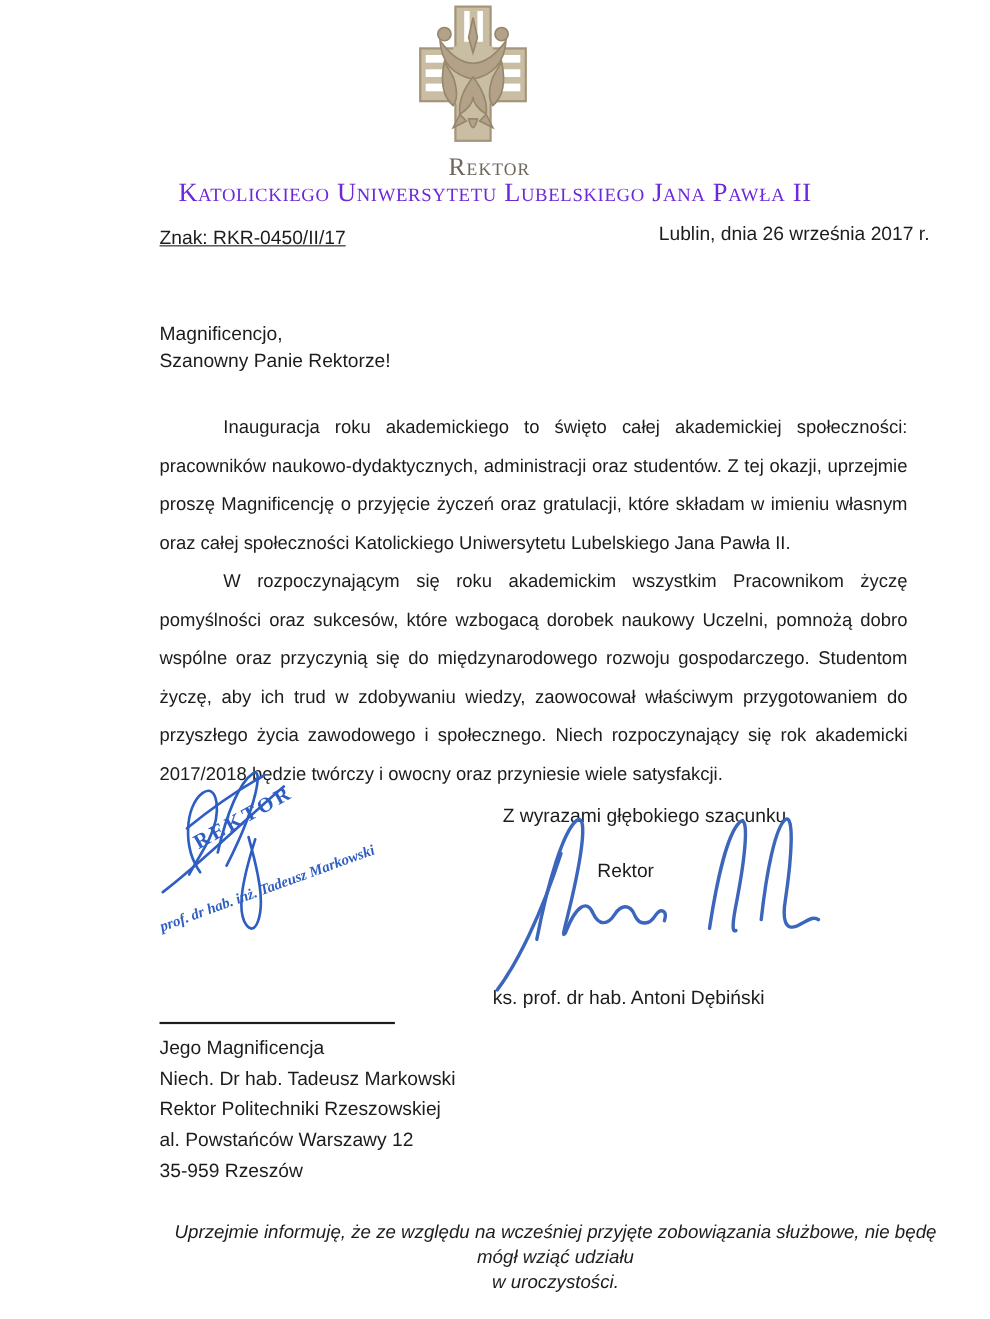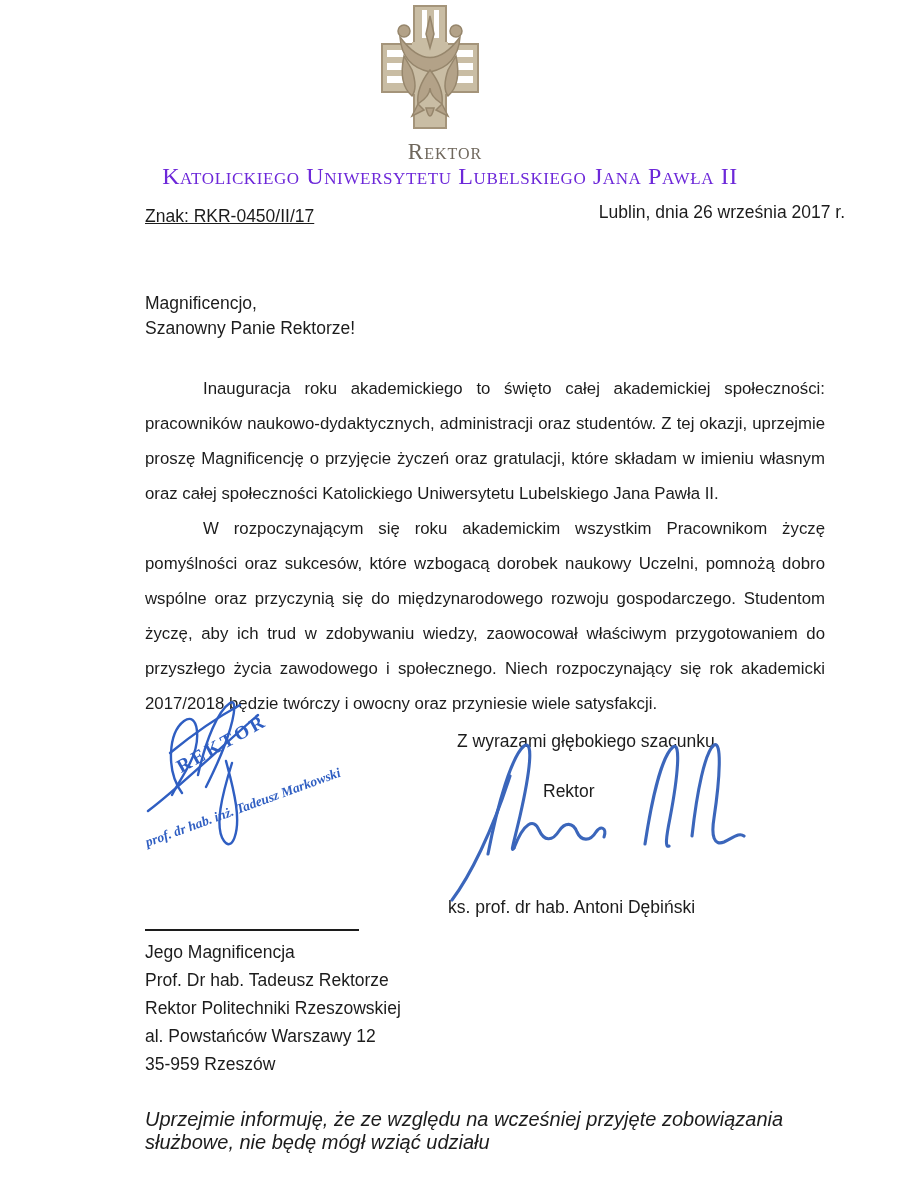--- a/index.html
+++ b/index.html
@@ -58,21 +58,21 @@
     position:absolute; left:6px; top:140px;
     font-family:"Liberation Serif", serif; font-style:italic; font-weight:bold;
     font-size:13.5px; white-space:nowrap;
     color:#2f5ec2;
     transform: rotate(-20deg); transform-origin:left center;
   }
   .divider { position:absolute; left:145px; top:929px; width:214px; height:2px; background:#1c1c1c; }
   .addressee { position:absolute; left:145px; top:938px; font-size:17.5px; line-height:28px; }
   .footnote {
     position:absolute; left:145px; top:1108px; width:720px;
-    font-style:italic; font-size:20px; line-height:23px;
+    font-style:italic; font-size:17px; line-height:23px;text-align:center;
   }
   .ink { stroke:#3b66bb; stroke-width:3.1; fill:none; stroke-linecap:round; }
   .ink2 { stroke:#2f5ec2; stroke-width:2.4; fill:none; stroke-linecap:round; }
 </style>
 </head>
 <body>
 
 <div class="page">
 
   <svg class="emblem" viewBox="0 0 104 126" aria-hidden="true">
@@ -143,23 +143,24 @@
       <path class="ink2" d="M30,58 C52,40 78,22 100,10"></path>
       <path class="ink2" d="M92,68 C82,100 74,132 84,146 C92,157 100,138 96,110 C93,90 88,74 86,66"></path>
     </svg>
     <div class="stamp-title">REKTOR</div>
     <div class="stamp-name">prof. dr hab. inż. Tadeusz Markowski</div>
   </div>
 
   <div class="divider"></div>
   <div class="addressee">
     <div>Jego Magnificencja</div>
-    <div>Prof. Dr hab. Tadeusz Rektorze</div>
+    <div>Niech. Dr hab. Tadeusz Markowski</div>
     <div>Rektor Politechniki Rzeszowskiej</div>
     <div>al. Powstańców Warszawy 12</div>
     <div>35-959 Rzeszów</div>
   </div>
 
   <div class="footnote">
     <div>Uprzejmie informuję, że ze względu na wcześniej przyjęte zobowiązania służbowe, nie będę mógł wziąć udziału</div>
+    <div>w uroczystości.</div>
   </div>
 
 </div>
 
 </body></html>

